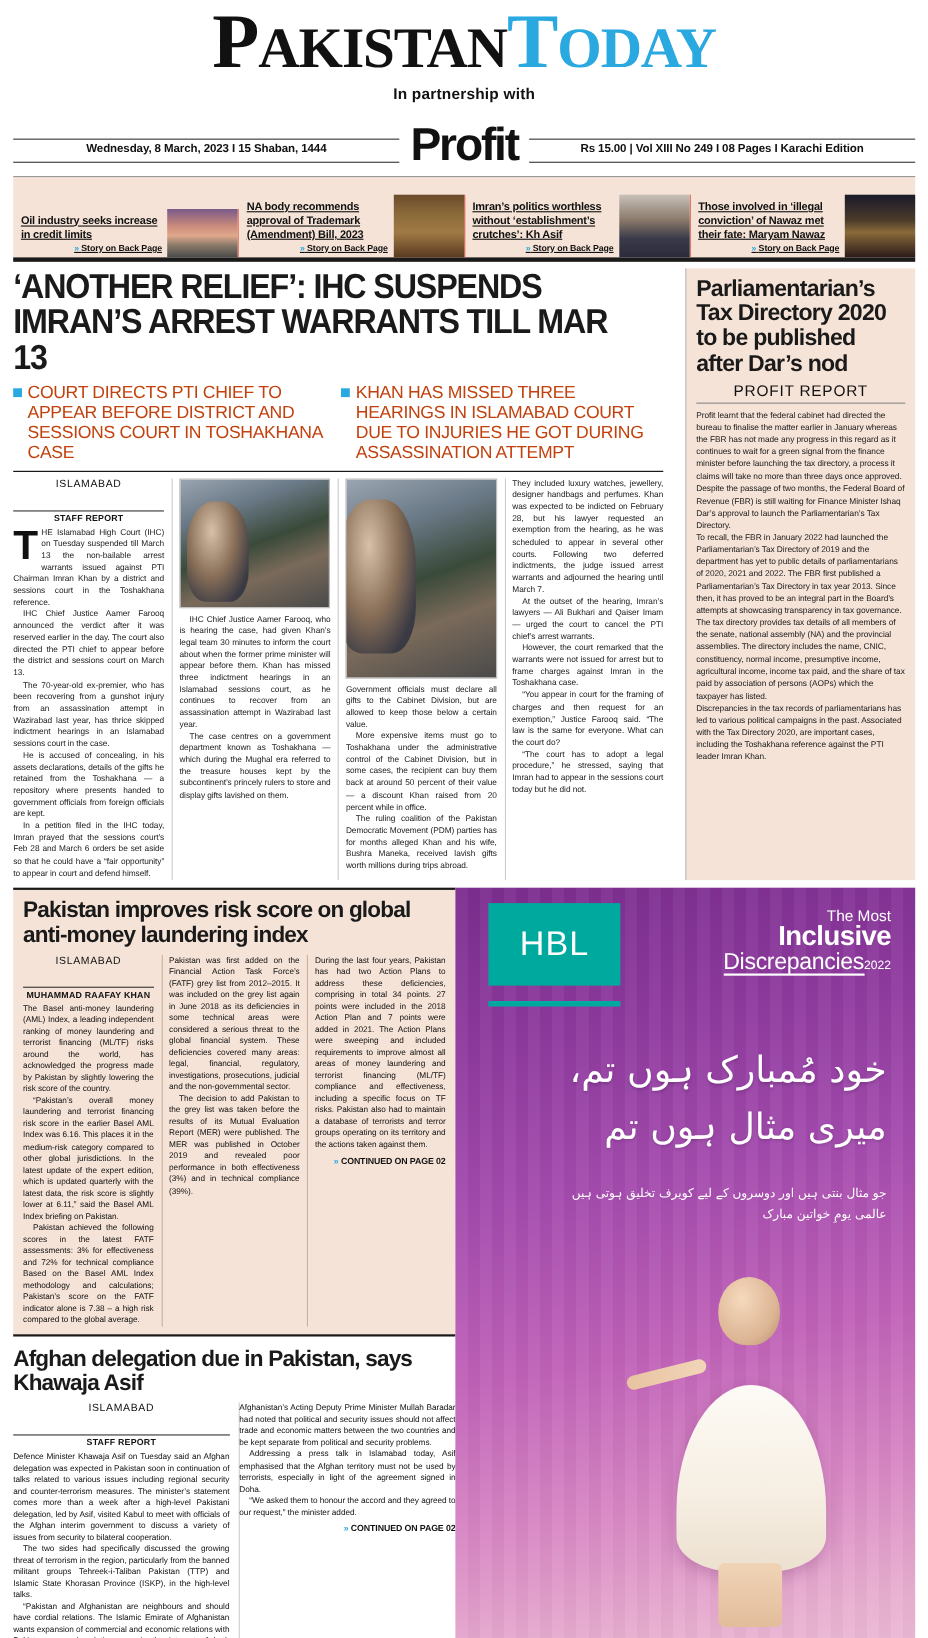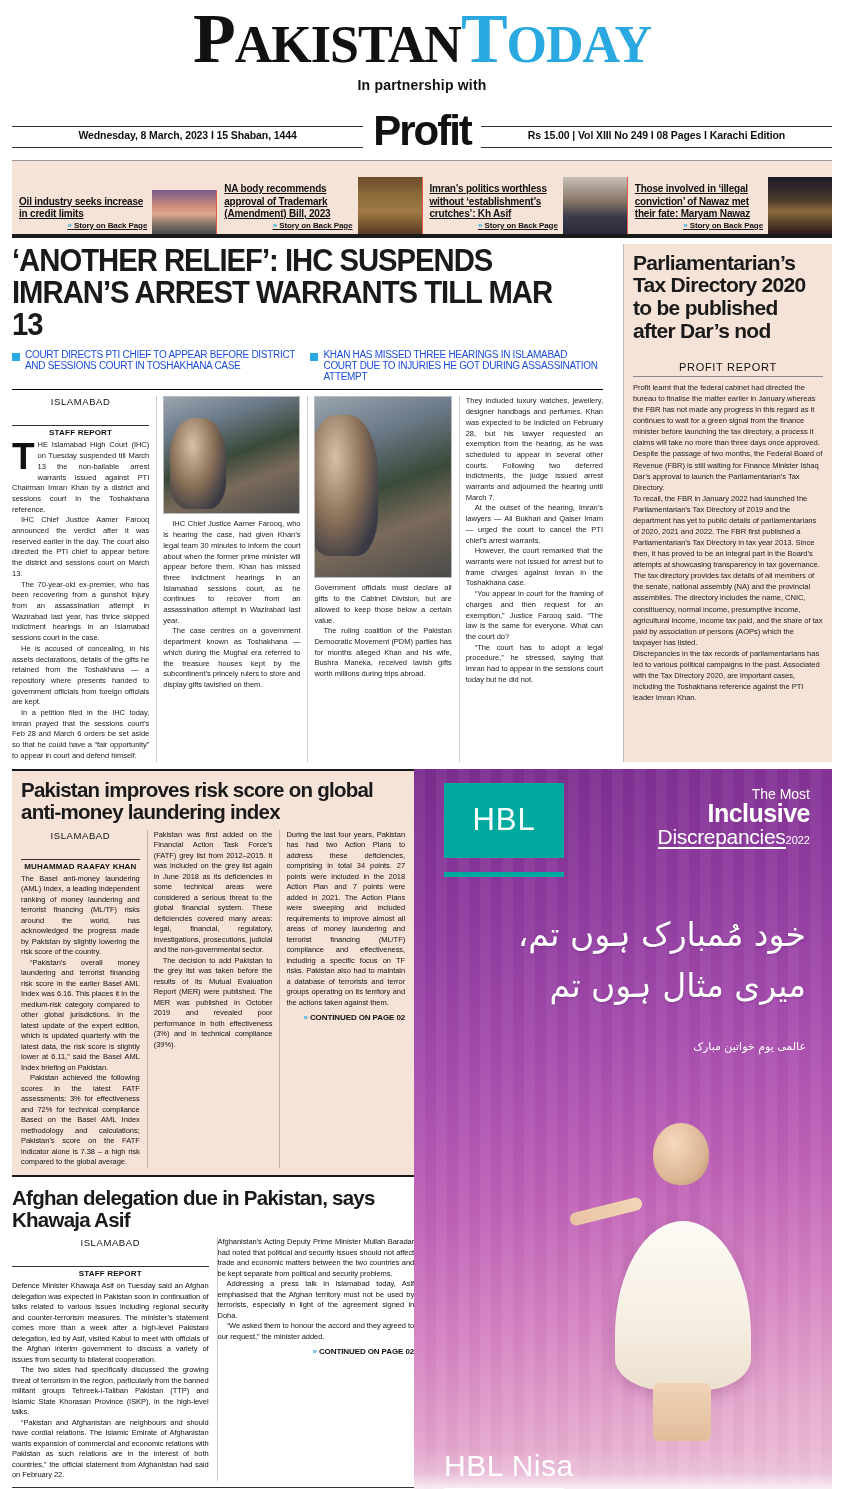--- a/index.html
+++ b/index.html
@@ -94,22 +94,22 @@
   .lead-head {
     font-family: "Liberation Sans", sans-serif;
     font-weight: 700; font-size: 31.5px; line-height: 1.02;
     letter-spacing: -1.1px; color: #1a1a1a;
     transform: scaleX(0.93); transform-origin: left center;
   }
   .lead-subs { display: flex; gap: 6px; margin-top: 9px; }
   .lead-sub { flex: 1; display: flex; gap: 5px; }
   .sq { width: 8px; height: 8px; background: #2AA8E0; margin-top: 4px; flex: none; }
   .lead-sub-txt {
-    font-size: 10px; line-height: 1.12; letter-spacing: -0.3px;
-    color: #1d4ed8; font-weight: 400;
+    font-size: 16px; line-height: 1.12; letter-spacing: -0.3px;
+    color: #c2410c; font-weight: 400;
   }
   .rule-thin { border-top: 1px solid #000; margin: 7px 0 0; }
 
   
   .lead-body { display: flex; gap: 7px; margin-top: 6px; }
   .lb-col { flex: 1; position: relative; }
   .lb-col + .lb-col { border-left: 0.6px solid #ccc; padding-left: 6px; }
   .dateline { text-align: center; margin-bottom: 3px; }
   .dl-city {
     font-size: 9.5px; font-weight: 400; letter-spacing: 0.6px;
@@ -139,22 +139,22 @@
   }
   .lead-photo.tall { height: 182px; }
   .lead-photo.tall::after { left: -6%; width: 52%; top: 10%; }
 
   
   .side-head {
     font-family: "Liberation Sans", sans-serif; font-weight: 700;
     font-size: 21px; line-height: 1.09; letter-spacing: -0.7px; color: #1a1a1a;
   }
   .side-by {
-    text-align: center; font-size: 11px; letter-spacing: 0.7px;
-    margin-top: 18px; padding-bottom: 3px;
+    text-align: center; font-size: 14px; letter-spacing: 0.7px;
+    margin-top: 4px; padding-bottom: 3px;
   }
   .side-rule { border-bottom: 1px solid #888; margin-bottom: 5px; }
   .side-txt {
     font-size: 7.6px; line-height: 1.46; text-align: left;
     color: #1a1a1a; letter-spacing: -0.05px;
   }
   .side-txt p { margin: 0; }
 
   
   .lower { display: flex; margin: 7px 12px 0; }
@@ -373,20 +373,21 @@
           <div class="body-txt">
             <p>IHC Chief Justice Aamer Farooq, who is hearing the case, had given Khan’s legal team 30 minutes to inform the court about when the former prime minister will appear before them. Khan has missed three indictment hearings in an Islamabad sessions court, as he continues to recover from an assassination attempt in Wazirabad last year.</p>
             <p>The case centres on a government department known as Toshakhana — which during the Mughal era referred to the treasure houses kept by the subcontinent’s princely rulers to store and display gifts lavished on them.</p>
           </div>
         </div>
 
         <div class="lb-col">
           <div class="lead-photo tall"></div>
           <div class="body-txt">
             <p class="noind">Government officials must declare all gifts to the Cabinet Division, but are allowed to keep those below a certain value.</p>
+            <p>More expensive items must go to Toshakhana under the administrative control of the Cabinet Division, but in some cases, the recipient can buy them back at around 50 percent of their value — a discount Khan raised from 20 percent while in office.</p>
             <p>The ruling coalition of the Pakistan Democratic Movement (PDM) parties has for months alleged Khan and his wife, Bushra Maneka, received lavish gifts worth millions during trips abroad.</p>
           </div>
         </div>
 
         <div class="lb-col">
           <div class="body-txt">
             <p class="noind">They included luxury watches, jewellery, designer handbags and perfumes. Khan was expected to be indicted on February 28, but his lawyer requested an exemption from the hearing, as he was scheduled to appear in several other courts. Following two deferred indictments, the judge issued arrest warrants and adjourned the hearing until March 7.</p>
             <p>At the outset of the hearing, Imran’s lawyers — Ali Bukhari and Qaiser Imam — urged the court to cancel the PTI chief’s arrest warrants.</p>
             <p>However, the court remarked that the warrants were not issued for arrest but to frame charges against Imran in the Toshakhana case.</p>
             <p>“You appear in court for the framing of charges and then request for an exemption,” Justice Farooq said. “The law is the same for everyone. What can the court do?</p>
@@ -485,20 +486,21 @@
           <div class="inc-1">The Most</div>
           <div class="inc-2">Inclusive</div>
           <div><span class="inc-3">Discrepancies</span><span class="inc-4">2022</span></div>
         </div>
 
         <div class="urdu-main">
           <div>خود مُمبارک ہوں تم،</div>
           <div>میری مثال ہوں تم</div>
         </div>
         <div class="urdu-sub">
+          <div>جو مثال بنتی ہیں اور دوسروں کے لیے کویرف تخلیق ہوتی ہیں</div>
           <div>عالمی یومِ خواتین مبارک</div>
         </div>
 
         <div class="girl">
           <div class="girl-hair"></div>
           <div class="girl-head"></div>
           <div class="girl-arm"></div>
           <div class="girl-dress"></div>
           <div class="girl-legs"></div>
         </div>

